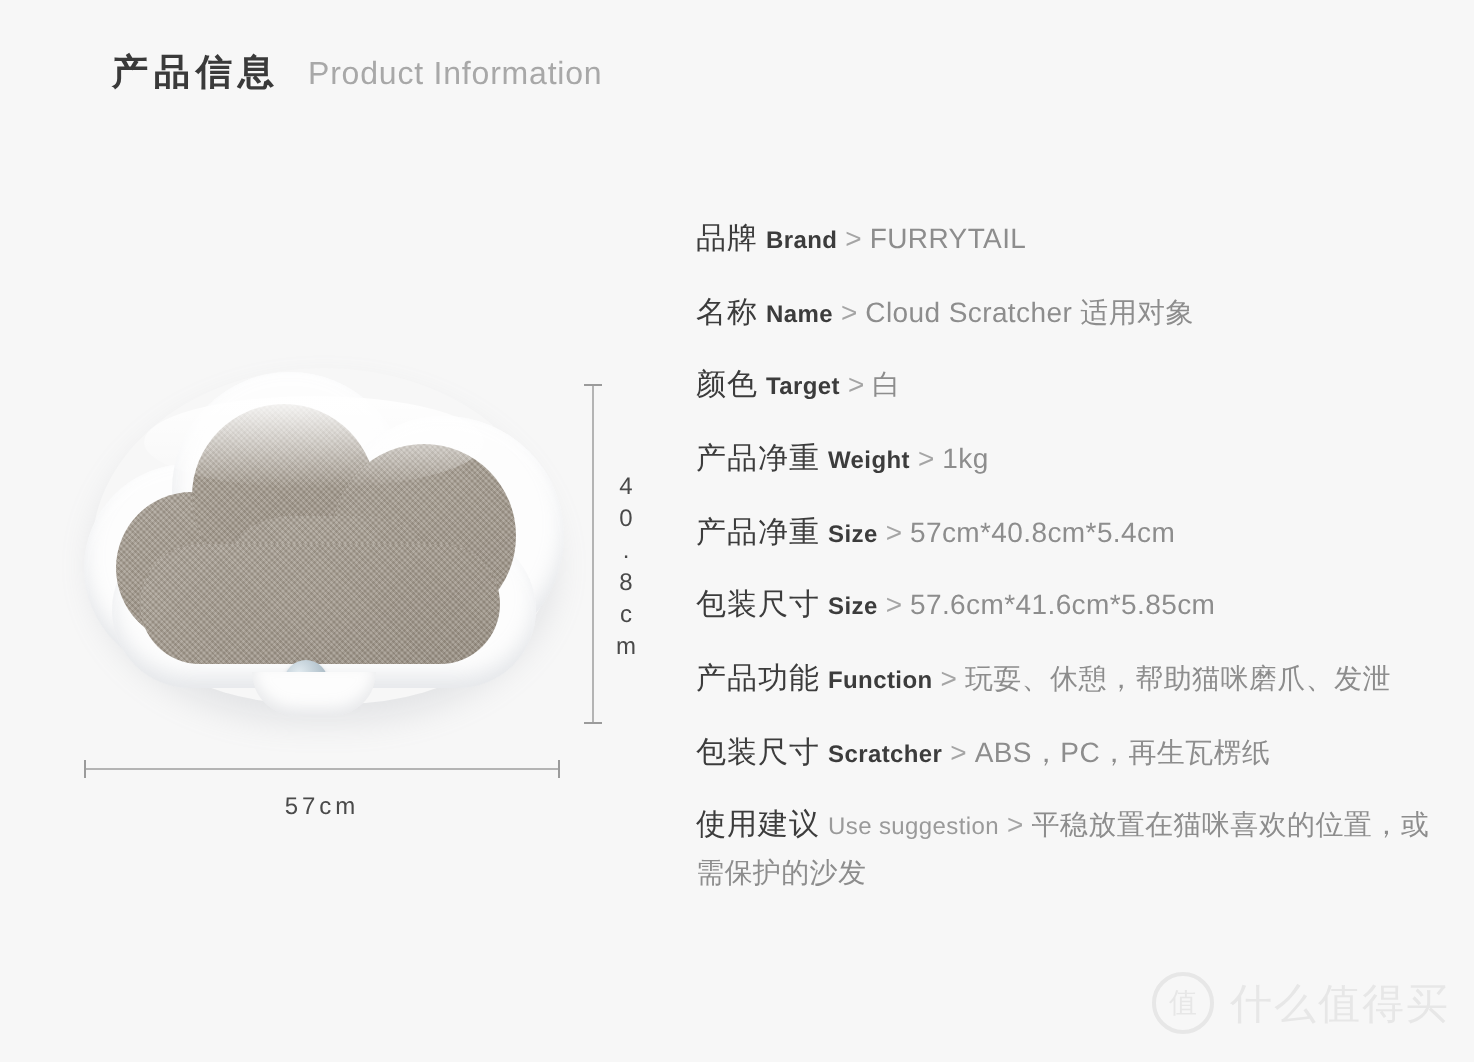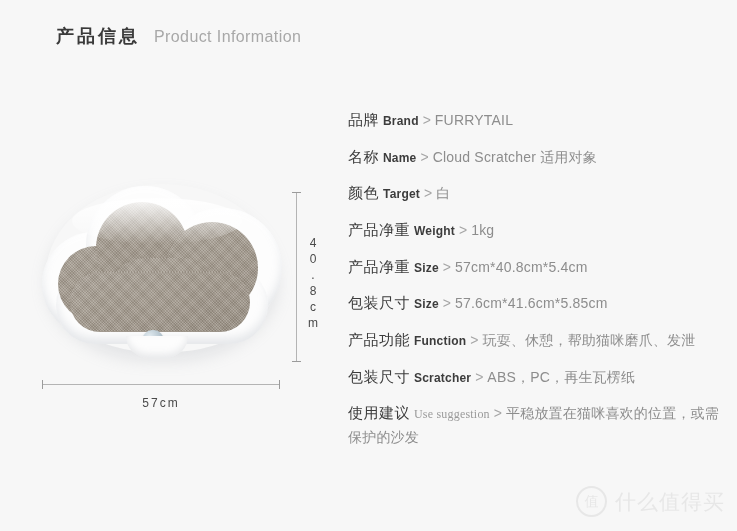--- a/index.html
+++ b/index.html
@@ -205,21 +205,20 @@
   .label-en {
     font-size: 12px;
     font-weight: bold;
     color: #3c3c3c;
     letter-spacing: 0.2px;
     margin-left: 4px;
   }
   .label-en.soft {
     font-weight: normal;
     color: #9a9a9a;
-    font-family: Liberation Serif, serif;
   }
   .sep {
     font-size: 14px;
     color: #a5a5a5;
     margin: 0 4px;
   }
   .value {
     font-size: 14px;
     color: #8d8d8d;
     letter-spacing: 0.2px;

